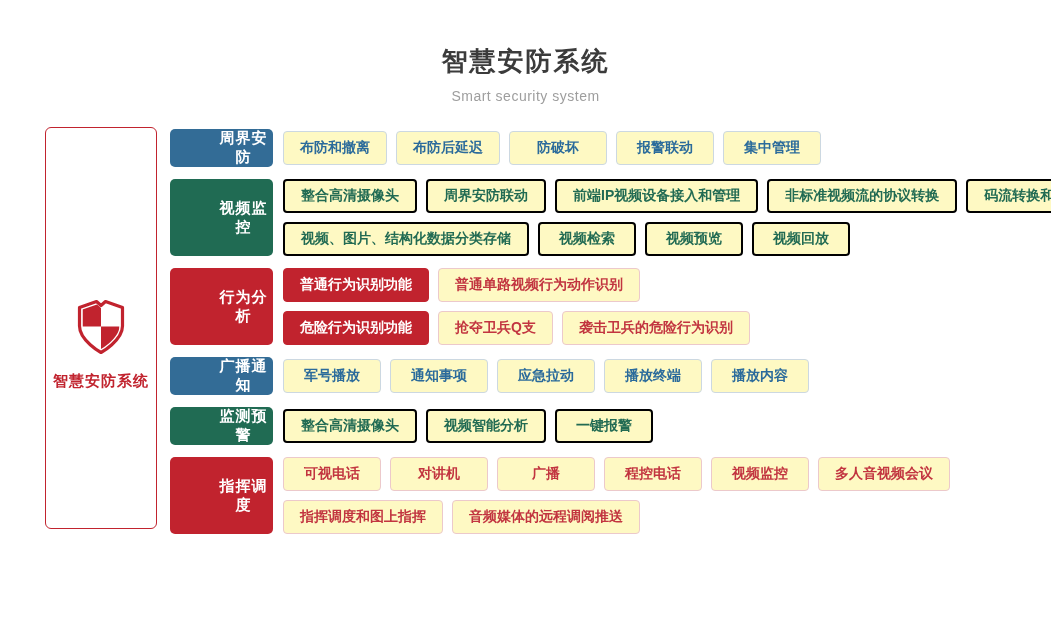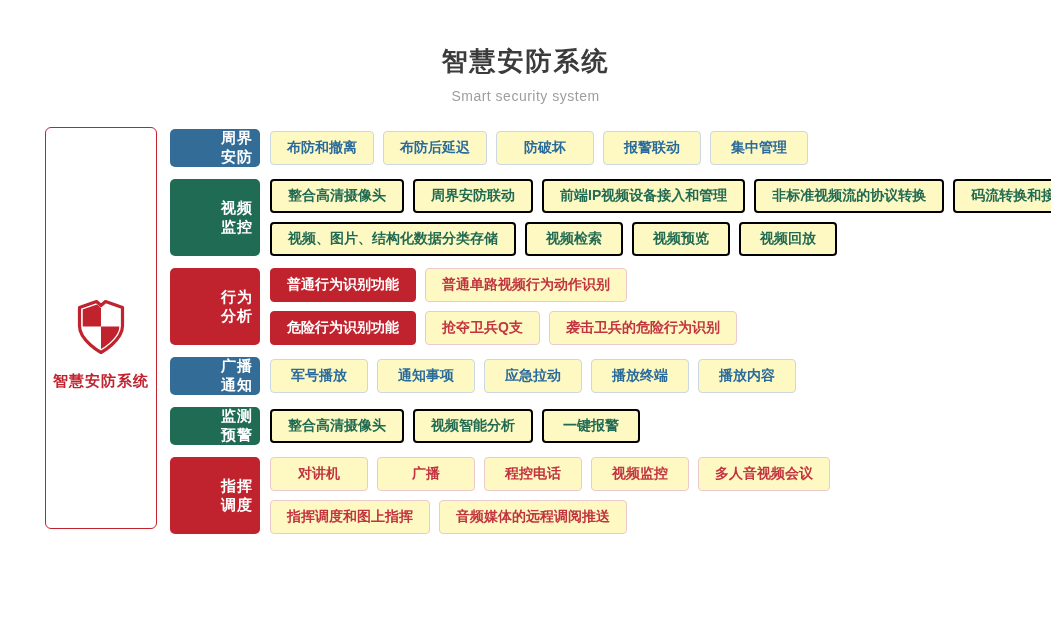--- a/index.html
+++ b/index.html
@@ -14,21 +14,21 @@
     position: absolute; left: 45px; top: 127px; width: 112px; height: 402px;
     border: 1px solid #c1232e; border-radius: 6px; background: #fff;
     display: flex; flex-direction: column; align-items: center; justify-content: center; gap: 12px;
   }
   .left-panel .inner { display: flex; flex-direction: column; align-items: center; gap: 12px; transform: translateY(16px); }
   .left-label { color: #c1232e; font-size: 15px; font-weight: bold; letter-spacing: 1px; white-space: nowrap; }
 
   .groups { position: absolute; left: 170px; top: 129px; display: flex; flex-direction: column; gap: 12px; }
   .group { display: flex; align-items: stretch; gap: 10px; }
   .cat {
-    width: 90px; border-radius: 5px; color: #fff; font-size: 15px; font-weight: bold;
+    width: 103px; border-radius: 5px; color: #fff; font-size: 15px; font-weight: bold;
     display: flex; align-items: center; justify-content: center; letter-spacing: 1px; text-align: center; padding-left: 44px;
   }
   .cat.blue  { background: #336c96; }
   .cat.green { background: #206b53; }
   .cat.red   { background: #c1232e; }
 
   .rows { display: flex; flex-direction: column; gap: 9px; justify-content: center; }
   .row { display: flex; gap: 9px; }
   .chip {
     height: 34px; min-width: 98px; padding: 0 16px; background: #fef9c3;
@@ -139,20 +139,21 @@
             <div class="chip green">视频智能分析</div>
             <div class="chip green">一键报警</div>
           </div>
         </div>
   </div>
 
   <div class="group">
     <div class="cat red">指挥调度</div>
     <div class="rows">
           <div class="row">
+            <div class="chip red">可视电话</div>
             <div class="chip red">对讲机</div>
             <div class="chip red">广播</div>
             <div class="chip red">程控电话</div>
             <div class="chip red">视频监控</div>
             <div class="chip red">多人音视频会议</div>
           </div>
           <div class="row">
             <div class="chip red">指挥调度和图上指挥</div>
             <div class="chip red">音频媒体的远程调阅推送</div>
           </div>

